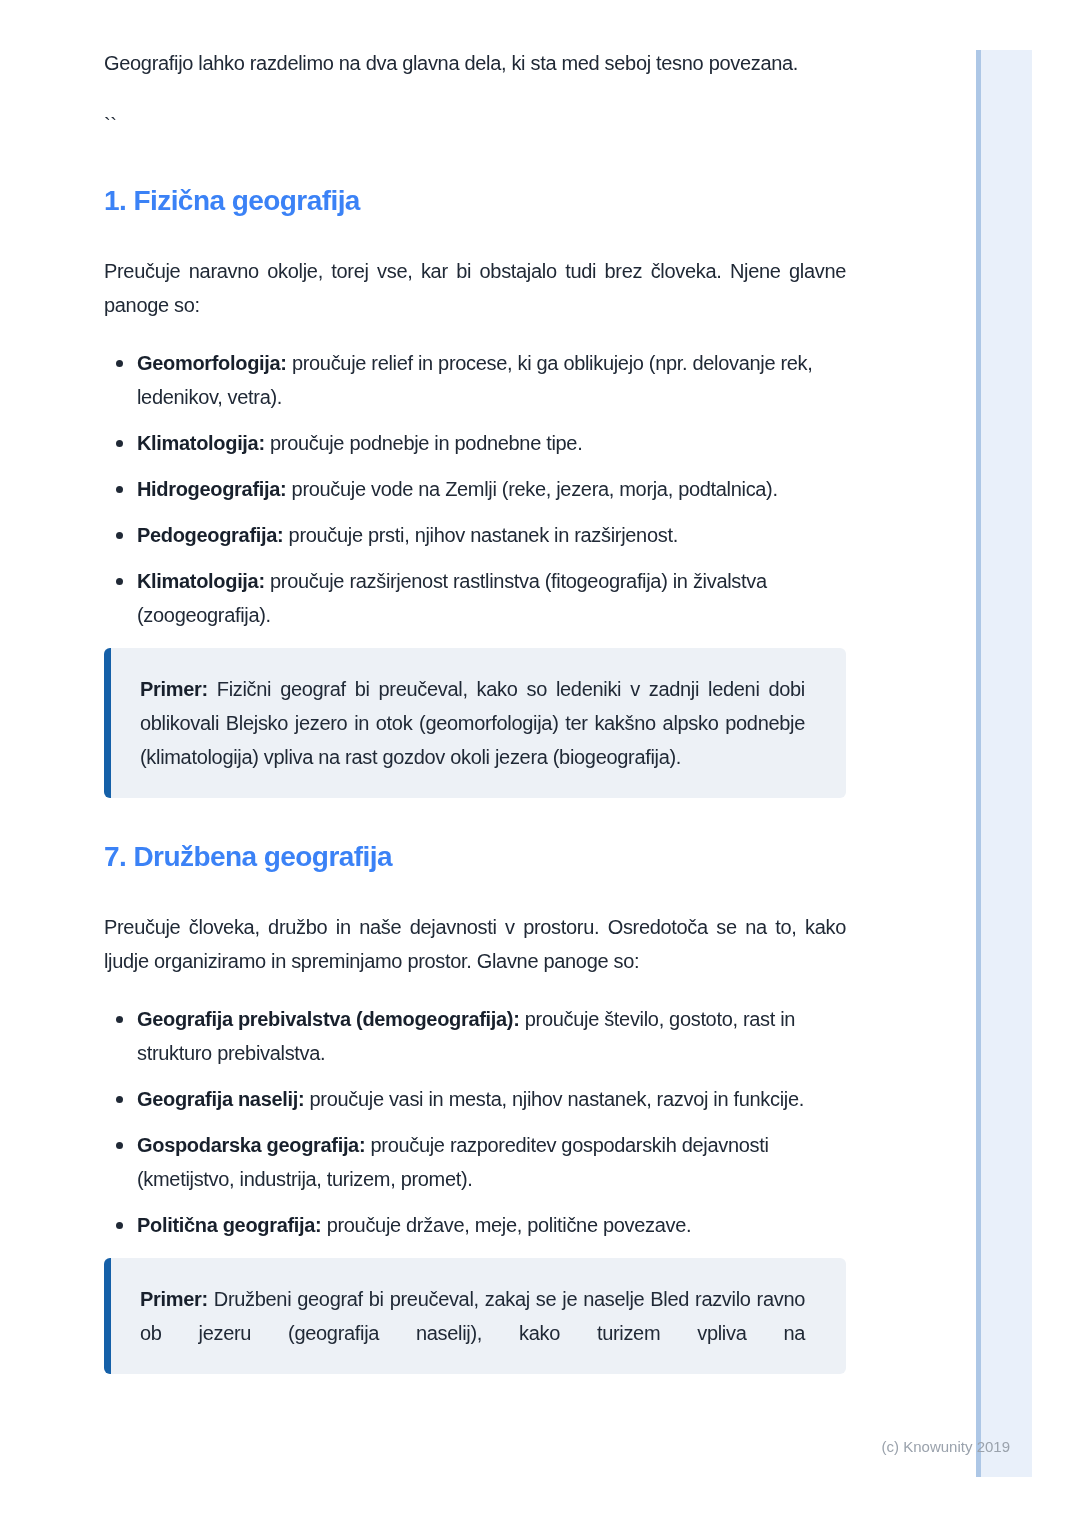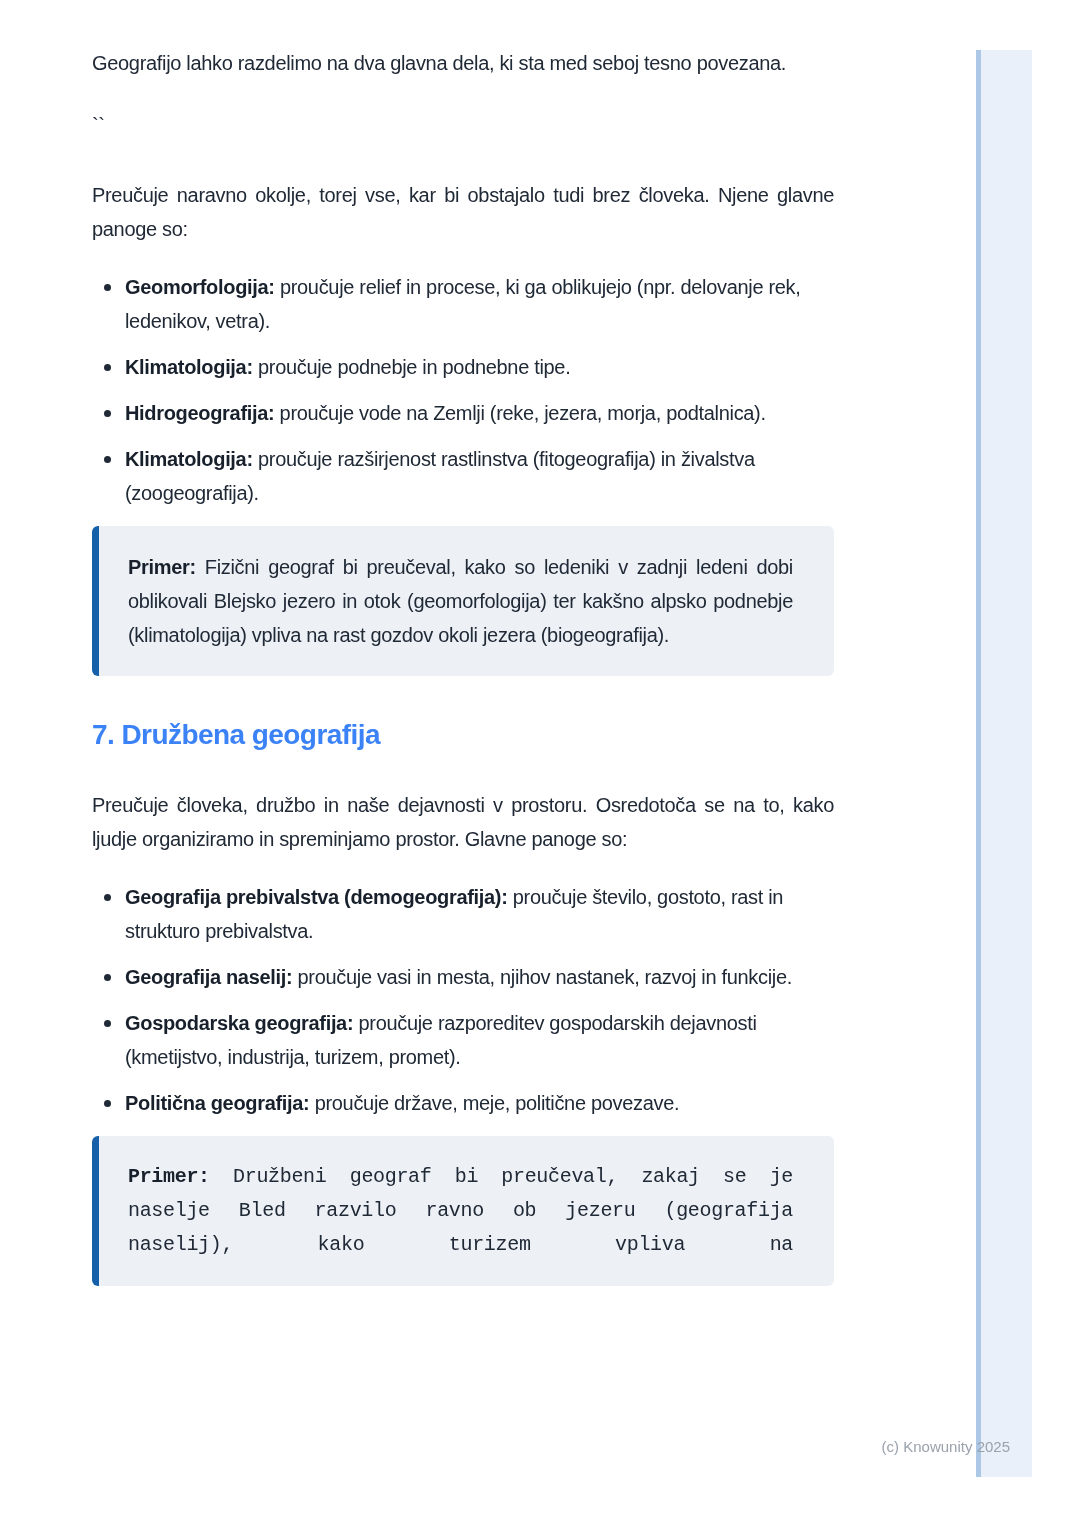--- a/index.html
+++ b/index.html
@@ -18,21 +18,21 @@
     width:1080px;height:1528px;
     font-family:"Liberation Sans","DejaVu Sans",sans-serif;
     color:var(--text);
     position:relative;
     overflow:hidden;
     background:var(--page-bg);
     letter-spacing:-0.02em;
   }
   .content{
     position:absolute;
-    left:92px;top:0;
+    left:104px;top:0;
     width:742px;
   }
   .para{
     font-size:20px;
     line-height:34px;
     color:var(--text);
   }
   .justify{ text-align:justify; }
   .intro-para{ margin-top:46px; }
   .stray{
@@ -76,21 +76,21 @@
     background:var(--callout-bg);
     border-left:7px solid var(--callout-border);
     border-radius:6px;
     padding:24px 41px 24px 29px;
   }
   .callout-text{
     font-size:20px;
     line-height:34px;
     text-align:justify;
   }
-  .doc-section:nth-child(2) .callout-text{ text-align-last:justify;font-family:Liberation Mono, monospace; }
+  .doc-section:nth-child(2) .callout-text{ text-align-last:justify; }
   .callout-label{ font-weight:700; color:#18202c; }
   .side-bar{
     position:absolute;
     left:976px;top:50px;
     width:56px;height:1427px;
     background:var(--sidebar-fill);
     border-left:5px solid var(--sidebar-edge);
     z-index:1;
   }
   .footer-watermark{
@@ -105,25 +105,27 @@
   }
 </style>
 </head>
 <body>
 
 <div class="content">
   <p class="para justify intro-para">Geografijo lahko razdelimo na dva glavna dela, ki sta med seboj tesno povezana.</p>
   <p class="stray">``</p>
   <div id="sections">
   <section class="doc-section">
+    <h2 class="sec-heading">1. Fizična geografija</h2>
     <p class="para justify sec-intro">Preučuje naravno okolje, torej vse, kar bi obstajalo tudi brez človeka. Njene glavne panoge so:</p>
     <ul class="branch-list">
           <li><span class="term">Geomorfologija:</span> proučuje relief in procese, ki ga oblikujejo (npr. delovanje rek, ledenikov, vetra).</li>
           <li><span class="term">Klimatologija:</span> proučuje podnebje in podnebne tipe.</li>
           <li><span class="term">Hidrogeografija:</span> proučuje vode na Zemlji (reke, jezera, morja, podtalnica).</li>
+          <li><span class="term">Pedogeografija:</span> proučuje prsti, njihov nastanek in razširjenost.</li>
           <li><span class="term">Klimatologija:</span> proučuje razširjenost rastlinstva (fitogeografija) in živalstva (zoogeografija).</li>
         </ul>
     <div class="callout">
       <p class="callout-text"><strong class="callout-label">Primer:</strong><span class="callout-body"> Fizični geograf bi preučeval, kako so ledeniki v zadnji ledeni dobi oblikovali Blejsko jezero in otok (geomorfologija) ter kakšno alpsko podnebje (klimatologija) vpliva na rast gozdov okoli jezera (biogeografija).</span></p>
     </div>
   </section>
 
   <section class="doc-section">
     <h2 class="sec-heading">7. Družbena geografija</h2>
     <p class="para justify sec-intro">Preučuje človeka, družbo in naše dejavnosti v prostoru. Osredotoča se na to, kako ljudje organiziramo in spreminjamo prostor. Glavne panoge so:</p>
@@ -135,13 +137,13 @@
         </ul>
     <div class="callout">
       <p class="callout-text"><strong class="callout-label">Primer:</strong><span class="callout-body"> Družbeni geograf bi preučeval, zakaj se je naselje Bled razvilo ravno ob jezeru (geografija naselij), kako turizem vpliva na</span></p>
     </div>
   </section>
 </div>
 </div>
 
 <div class="side-bar"></div>
 
-<div class="footer-watermark">(c) Knowunity 2025</div>
+<div class="footer-watermark">(c) Knowunity 2019</div>
 
 </body></html>

